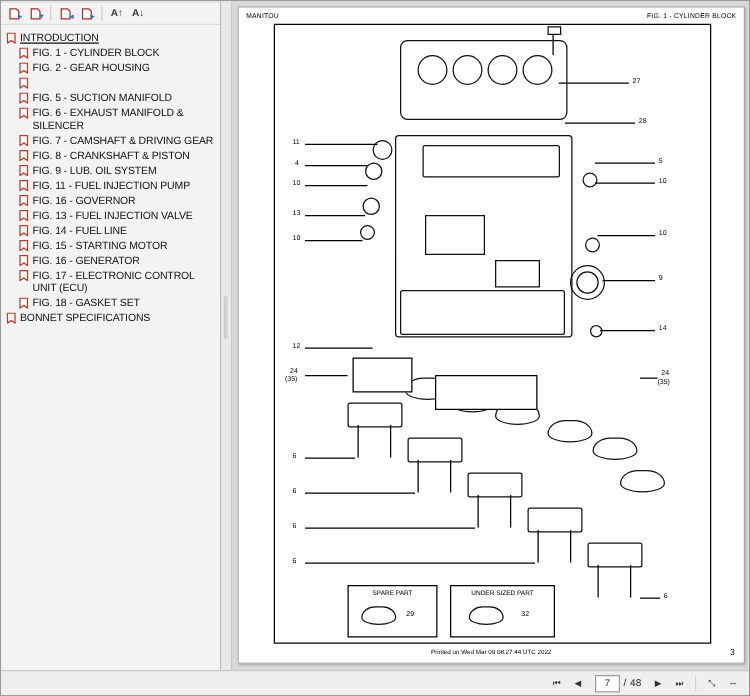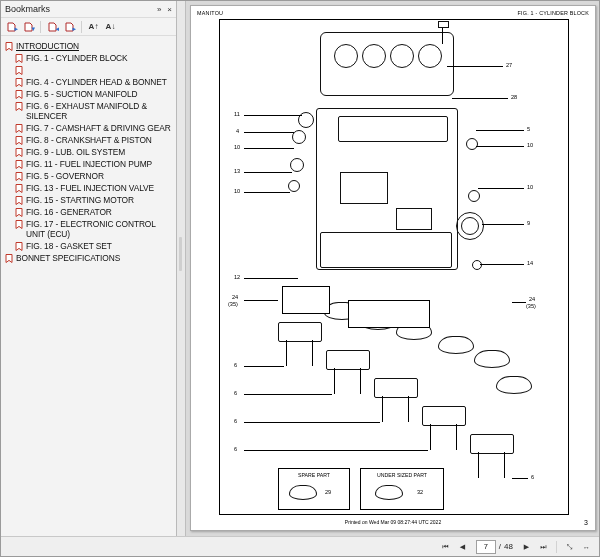--- a/index.html
+++ b/index.html
@@ -70,27 +70,20 @@
   .pagefield{display:flex;align-items:center;gap:3px;font-size:8px;color:#222;margin:0 3px;}
   .pagefield .box{width:18px;height:12px;border:1px solid #9f9f9f;background:#fff;display:flex;align-items:center;justify-content:center;font-size:7.5px;}
   .nbsep{width:1px;height:12px;background:#d2d2d2;margin:0 2px;}
 </style>
 </head>
 <body>
 
 <div class="app">
 
   <div class="sidebar">
-    <div class="sb-head">
-      <span class="title">Bookmarks</span>
-      <span class="ctrls">
-        <span>»</span>
-        <span>×</span>
-      </span>
-    </div>
 
     <div class="sb-toolbar">
       <span class="tbtn">
         <svg width="9" height="10" viewBox="0 0 9 10">
             <path d="M1 1h5l2 2v6H1z" fill="#fff" stroke="#b02a2a" stroke-width="1"></path>
           </svg>
         <span class="arr">▸</span>
       </span>
       <span class="tbtn">
         <svg width="9" height="10" viewBox="0 0 9 10">
@@ -133,28 +126,28 @@
             </svg>
           </span>
         <span class="lbl">FIG. 1 - CYLINDER BLOCK</span>
       </div>
       <div class="node lvl2">
         <span class="bm-icon">
             <svg width="8" height="9" viewBox="0 0 8 9">
               <path d="M1 0.5h6v8L4 6.4 1 8.5z" fill="#fff" stroke="#c0392b" stroke-width="1"></path>
             </svg>
           </span>
-      </div>
-      <div class="node lvl2">
-        <span class="bm-icon">
-            <svg width="8" height="9" viewBox="0 0 8 9">
-              <path d="M1 0.5h6v8L4 6.4 1 8.5z" fill="#fff" stroke="#c0392b" stroke-width="1"></path>
-            </svg>
-          </span>
-        <span class="lbl">FIG. 4 - CYLINDER HEAD &amp; BONNET</span>
+        <span class="lbl">FIG. 2 - GEAR HOUSING</span>
+      </div>
+      <div class="node lvl2">
+        <span class="bm-icon">
+            <svg width="8" height="9" viewBox="0 0 8 9">
+              <path d="M1 0.5h6v8L4 6.4 1 8.5z" fill="#fff" stroke="#c0392b" stroke-width="1"></path>
+            </svg>
+          </span>
       </div>
       <div class="node lvl2">
         <span class="bm-icon">
             <svg width="8" height="9" viewBox="0 0 8 9">
               <path d="M1 0.5h6v8L4 6.4 1 8.5z" fill="#fff" stroke="#c0392b" stroke-width="1"></path>
             </svg>
           </span>
         <span class="lbl">FIG. 5 - SUCTION MANIFOLD</span>
       </div>
       <div class="node lvl2">
@@ -196,29 +189,37 @@
             </svg>
           </span>
         <span class="lbl">FIG. 11 - FUEL INJECTION PUMP</span>
       </div>
       <div class="node lvl2">
         <span class="bm-icon">
             <svg width="8" height="9" viewBox="0 0 8 9">
               <path d="M1 0.5h6v8L4 6.4 1 8.5z" fill="#fff" stroke="#c0392b" stroke-width="1"></path>
             </svg>
           </span>
-        <span class="lbl">FIG. 5 - GOVERNOR</span>
+        <span class="lbl">FIG. 16 - GOVERNOR</span>
       </div>
       <div class="node lvl2">
         <span class="bm-icon">
             <svg width="8" height="9" viewBox="0 0 8 9">
               <path d="M1 0.5h6v8L4 6.4 1 8.5z" fill="#fff" stroke="#c0392b" stroke-width="1"></path>
             </svg>
           </span>
         <span class="lbl">FIG. 13 - FUEL INJECTION VALVE</span>
+      </div>
+      <div class="node lvl2">
+        <span class="bm-icon">
+            <svg width="8" height="9" viewBox="0 0 8 9">
+              <path d="M1 0.5h6v8L4 6.4 1 8.5z" fill="#fff" stroke="#c0392b" stroke-width="1"></path>
+            </svg>
+          </span>
+        <span class="lbl">FIG. 14 - FUEL LINE</span>
       </div>
       <div class="node lvl2">
         <span class="bm-icon">
             <svg width="8" height="9" viewBox="0 0 8 9">
               <path d="M1 0.5h6v8L4 6.4 1 8.5z" fill="#fff" stroke="#c0392b" stroke-width="1"></path>
             </svg>
           </span>
         <span class="lbl">FIG. 15 - STARTING MOTOR</span>
       </div>
       <div class="node lvl2">

